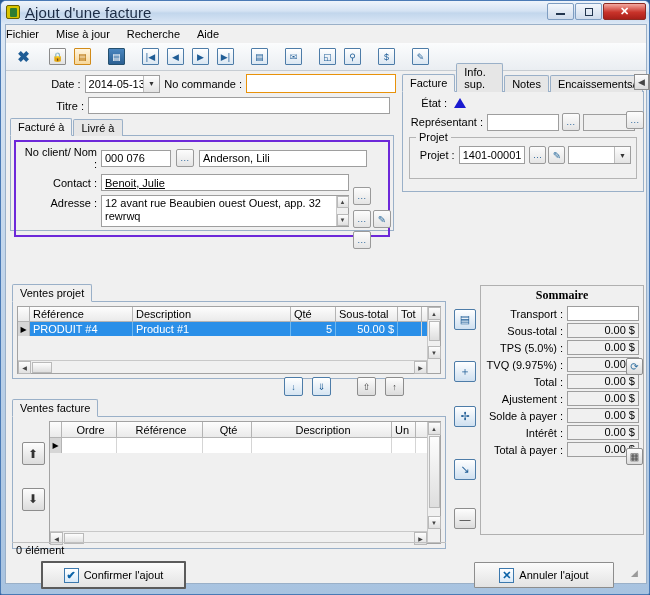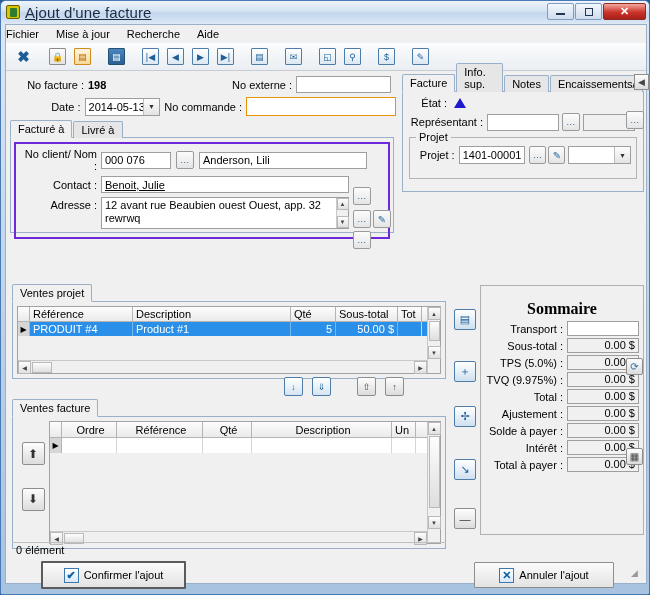--- a/index.html
+++ b/index.html
@@ -141,21 +141,21 @@
     display:flex;align-items:center;justify-content:center;font-size:11px;color:#1f5d96;
   }
   .sidebtn.gray{border-color:#8d8d8d;background:linear-gradient(to bottom,#fdfdfd,#dcdcdc);color:#333;}
   .bigarrow{
     width:23px;height:23px;border:1px solid #8d8d8d;border-radius:2px;
     background:linear-gradient(to bottom,#fdfdfd,#dcdcdc);
     display:flex;align-items:center;justify-content:center;font-size:12px;color:#333;
   }
   
   .summary{position:absolute;left:474px;top:260px;width:164px;height:250px;border:1px solid #b0b0b0;background:#f0f0f0;}
-  .sum-title{text-align:center;font-weight:bold;font-size:16px;font-family:"Liberation Serif",serif;padding:2px 0 3px;margin-top:12px;}
+  .sum-title{text-align:center;font-weight:bold;font-size:12px;font-family:"Liberation Serif",serif;padding:2px 0 3px;}
   .sum-row{display:flex;align-items:center;justify-content:flex-end;margin-bottom:2px;padding-right:4px;}
   .sum-lbl{font-size:11px;margin-right:4px;}
   .sum-val{width:72px;height:15px;border:1px solid #9e9e9e;background:#f0f0f0;text-align:right;font-size:11px;padding-right:3px;line-height:13px;}
   .sum-val.white{background:#fff;}
   
   .btn-main{
     border:1px solid #8d8d8d;border-radius:1px;
     background:linear-gradient(to bottom,#fbfbfb,#e3e3e3);
     display:flex;align-items:center;justify-content:center;gap:5px;font-size:11px;
   }
@@ -241,34 +241,32 @@
       <div class="tb-btn">
         <span class="icon-box">$</span>
       </div>
       <div class="tb-sep"></div>
       <div class="tb-btn">
         <span class="icon-box">✎</span>
       </div>
     </div>
 
     <div class="panel-left">
-      <div class="row" style="margin-top:2px;">
-        <div class="lbl" style="width:78px;">No facture :</div>
-        <div style="font-weight:bold;font-size:11px;width:120px;">198</div>
-        <div class="lbl" style="width:88px;">No externe :</div>
-        <div class="fld" style="width:95px;"></div>
-      </div>
       <div class="row">
         <div class="lbl" style="width:78px;">Date :</div>
         <div class="combo" style="width:79px;">
           <span>2014-05-13</span>
           <span class="arrow">▼</span>
         </div>
         <div class="lbl" style="width:90px;">No commande :</div>
         <div class="fld hl" style="width:157px;"></div>
+      </div>
+      <div class="row">
+        <div class="lbl" style="width:78px;">Titre :</div>
+        <div class="fld" style="width:302px;"></div>
       </div>
 
       <div class="tabstrip" style="margin-top:3px;width:384px;">
         <div class="tab active">Facturé à</div>
         <div class="tab">Livré à</div>
       </div>
       <div class="tabbody" style="width:384px;height:95px;padding:4px 3px 3px 3px;">
         <div class="redbox" style="padding:4px 3px;">
           <div class="row">
             <div class="lbl" style="width:82px;">No client/ Nom :</div>

